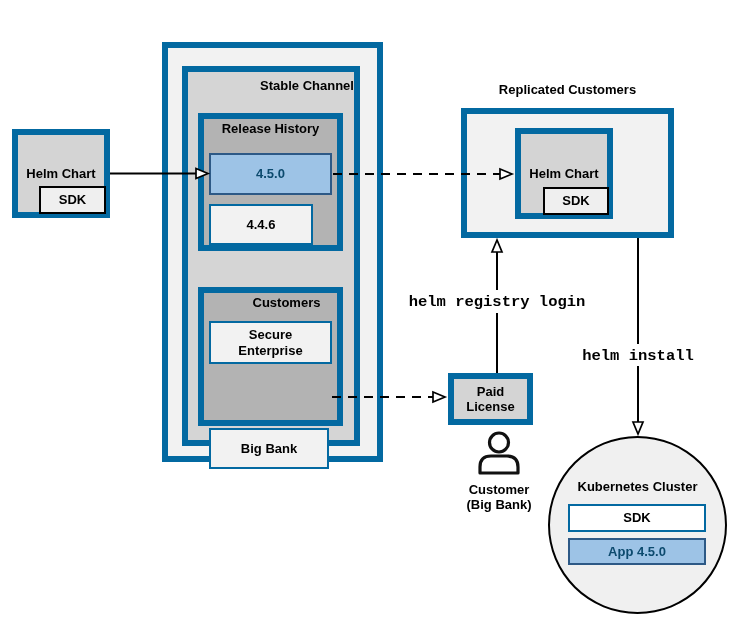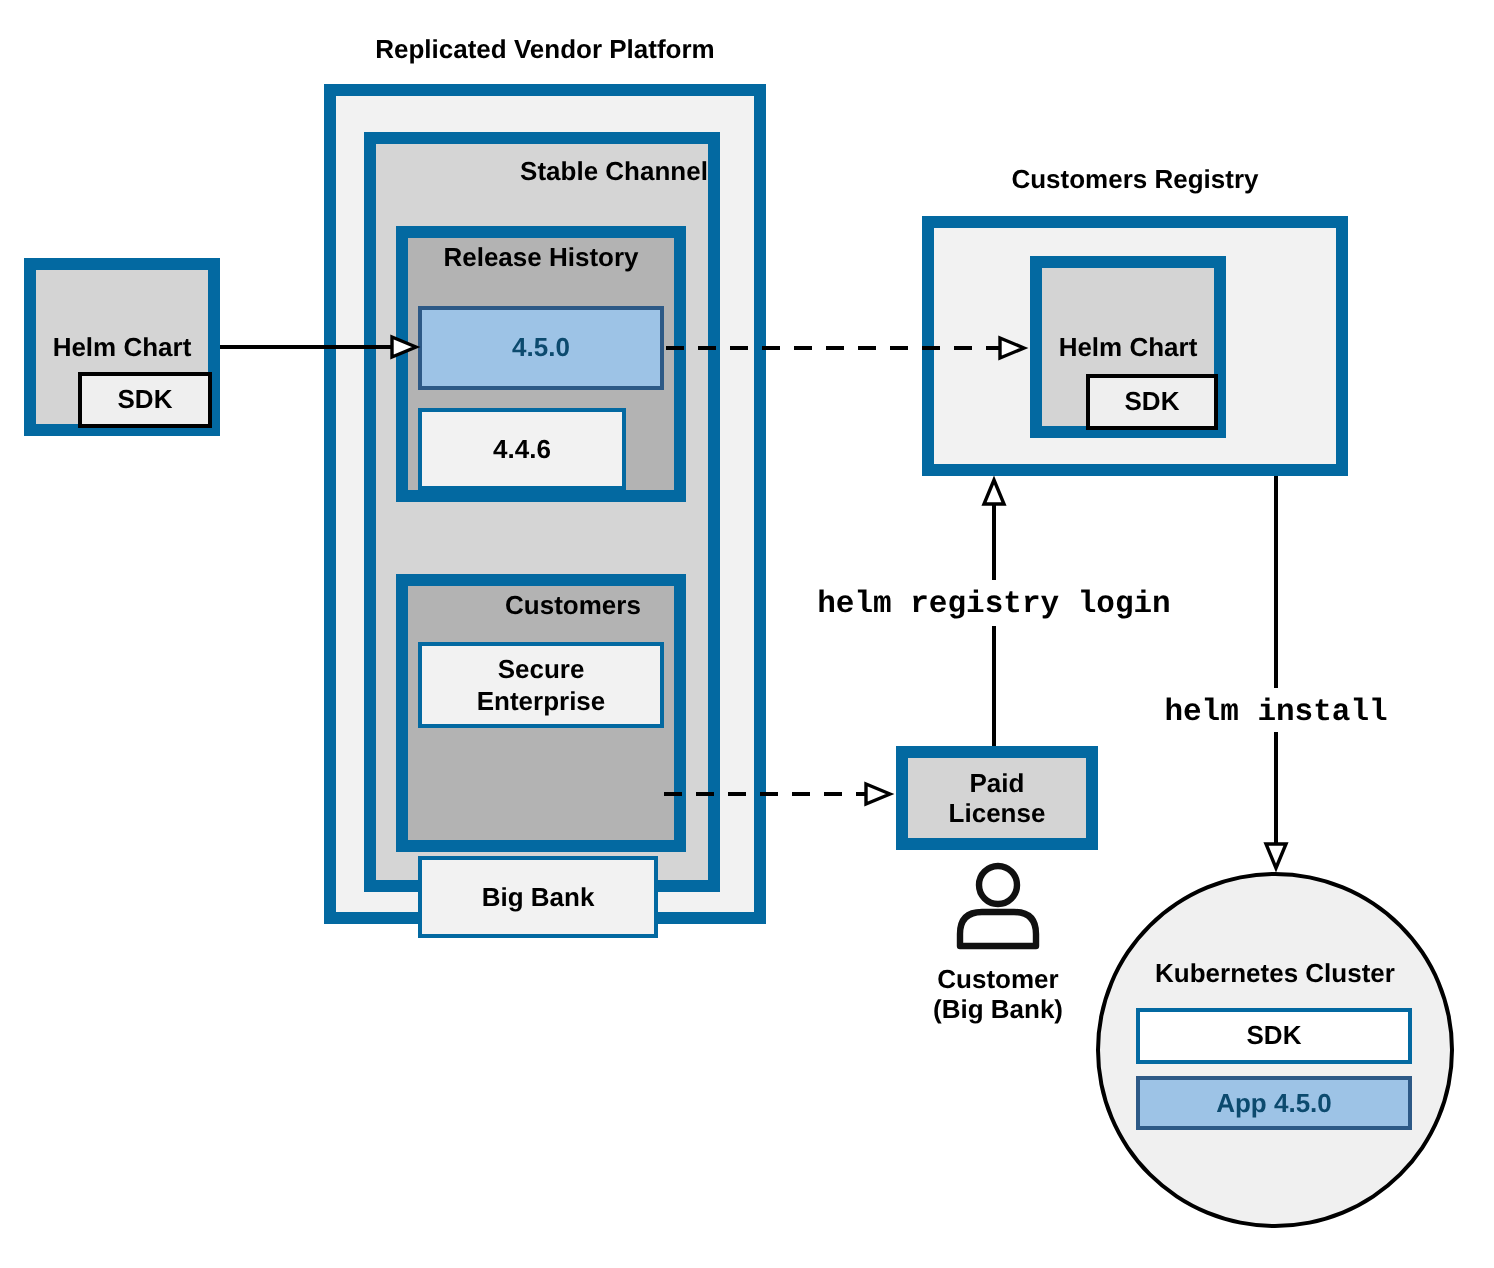--- a/index.html
+++ b/index.html
@@ -76,21 +76,20 @@
     border: 2px solid #000000;
     border-radius: 50%;
     background: #f0f0f0;
   }
 </style>
 </head>
 <body>
 
 <div id="canvas">
 
-  <div class="lbl" style="left:162px; top:17px; width:221px;">Replicated Vendor Platform</div>
 
   <div class="box fill-light" style="left:162px; top:42px; width:221px; height:420px;"></div>
 
   <div class="box" style="left:182px; top:66px; width:178px; height:380px; background:#d5d5d5;"></div>
   <div class="lbl" style="left:182px; top:78px; width:178px;margin-left:36px;">Stable Channel</div>
 
   <div class="box fill-dark" style="left:198px; top:113px; width:145px; height:138px;"></div>
   <div class="lbl" style="left:198px; top:121px; width:145px;">Release History</div>
 
   <div class="flexc bluebox" style="position:absolute; left:209px; top:153px; width:123px; height:42px;">4.5.0</div>
@@ -101,31 +100,31 @@
 
   <div class="flexc box smallbox fill-light preline" style="left:209px; top:321px; width:123px; height:43px;">Secure
 Enterprise</div>
   <div class="flexc box smallbox fill-light" style="left:209px; top:386px; width:120px; height:41px;margin-top:42px;">Big Bank</div>
 
   <div class="box fill-mid flexc" style="left:12px; top:129px; width:98px; height:89px;">
     <span>Helm Chart</span>
     <div class="sdk-tag" style="width:67px; height:28px;">SDK</div>
   </div>
 
-  <div class="lbl" style="left:461px; top:82px; width:213px;">Customers Registry</div>
+  <div class="lbl" style="left:461px; top:82px; width:213px;">Replicated Customers</div>
   <div class="box fill-light" style="left:461px; top:108px; width:213px; height:130px;"></div>
   <div class="box fill-mid flexc" style="left:515px; top:128px; width:98px; height:91px;">
     <span>Helm Chart</span>
     <div class="sdk-tag" style="width:66px; height:28px;">SDK</div>
   </div>
 
   <div class="mono" style="left:387px; top:293px; width:220px;">helm registry login</div>
   <div class="mono" style="left:528px; top:347px; width:220px;">helm install</div>
 
-  <div class="flexc box fill-mid preline" style="left:448px; top:373px; width:101px; height:52px;">Paid
+  <div class="flexc box fill-mid preline" style="left:448px; top:373px; width:85px; height:52px;">Paid
 License</div>
 
   <div class="lbl preline" style="left:429px; top:482px; width:140px;">Customer
 (Big Bank)</div>
 
   <div class="circle" style="left:548px; top:436px; width:179px; height:178px;"></div>
   <div class="lbl" style="left:548px; top:479px; width:179px;">Kubernetes Cluster</div>
   <div class="flexc box smallbox" style="left:568px; top:504px; width:138px; height:28px; background:#ffffff;">SDK</div>
   <div class="flexc bluebox" style="position:absolute; left:568px; top:538px; width:138px; height:27px;">App 4.5.0</div>
 

